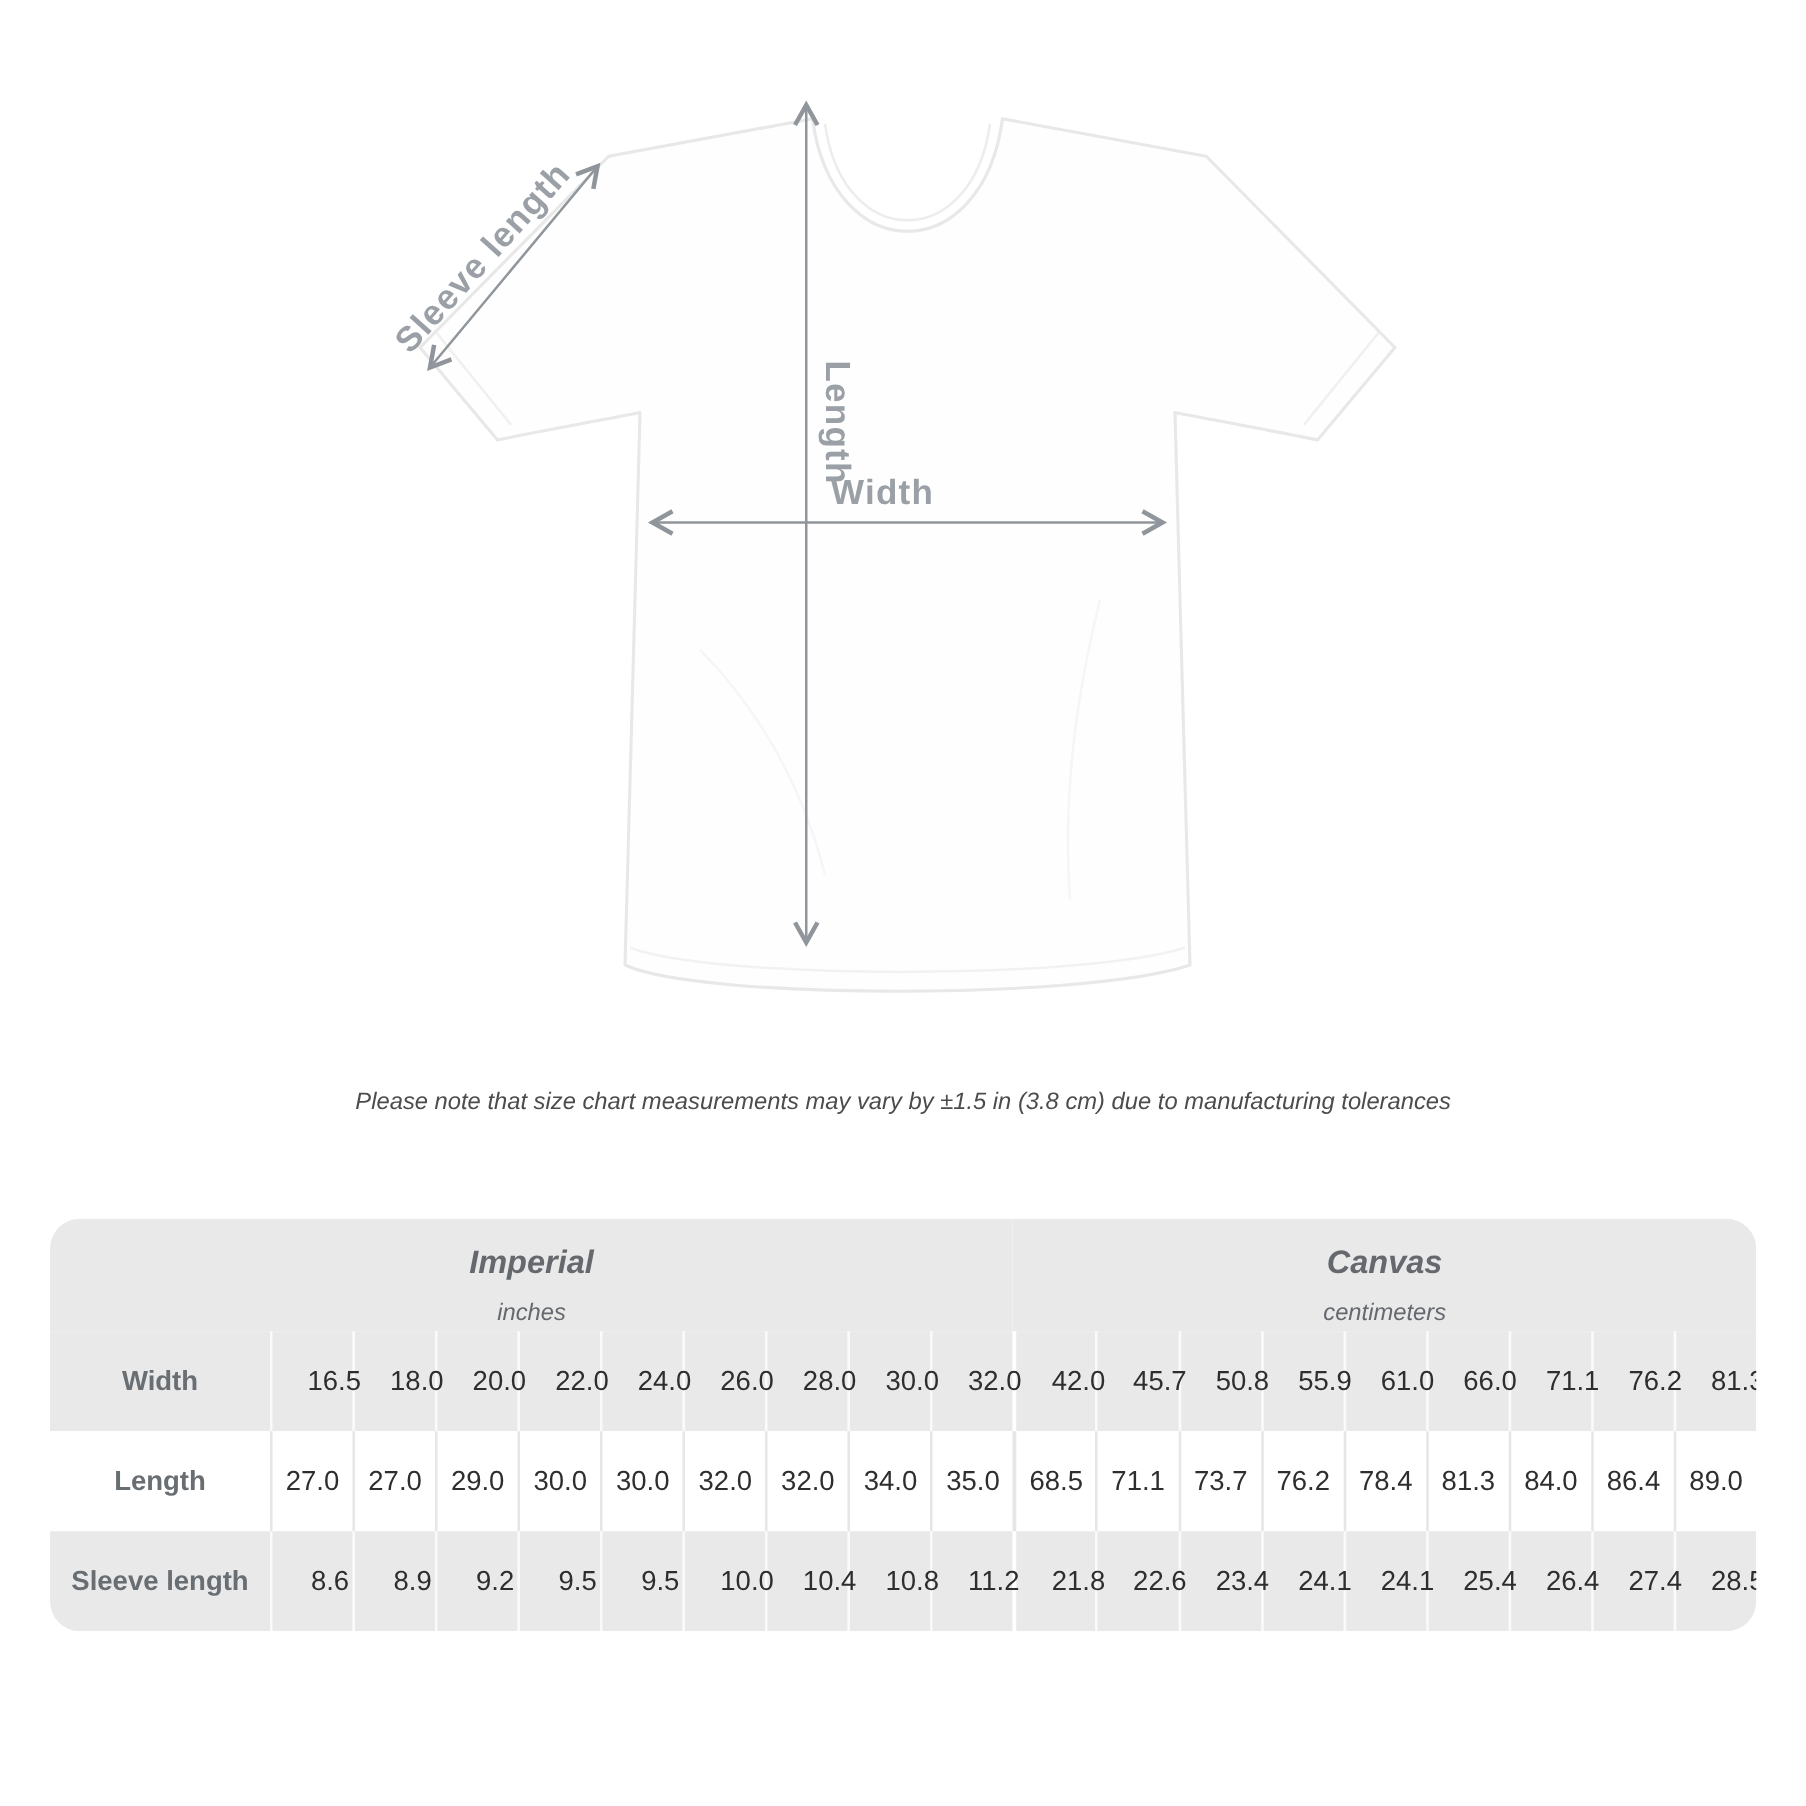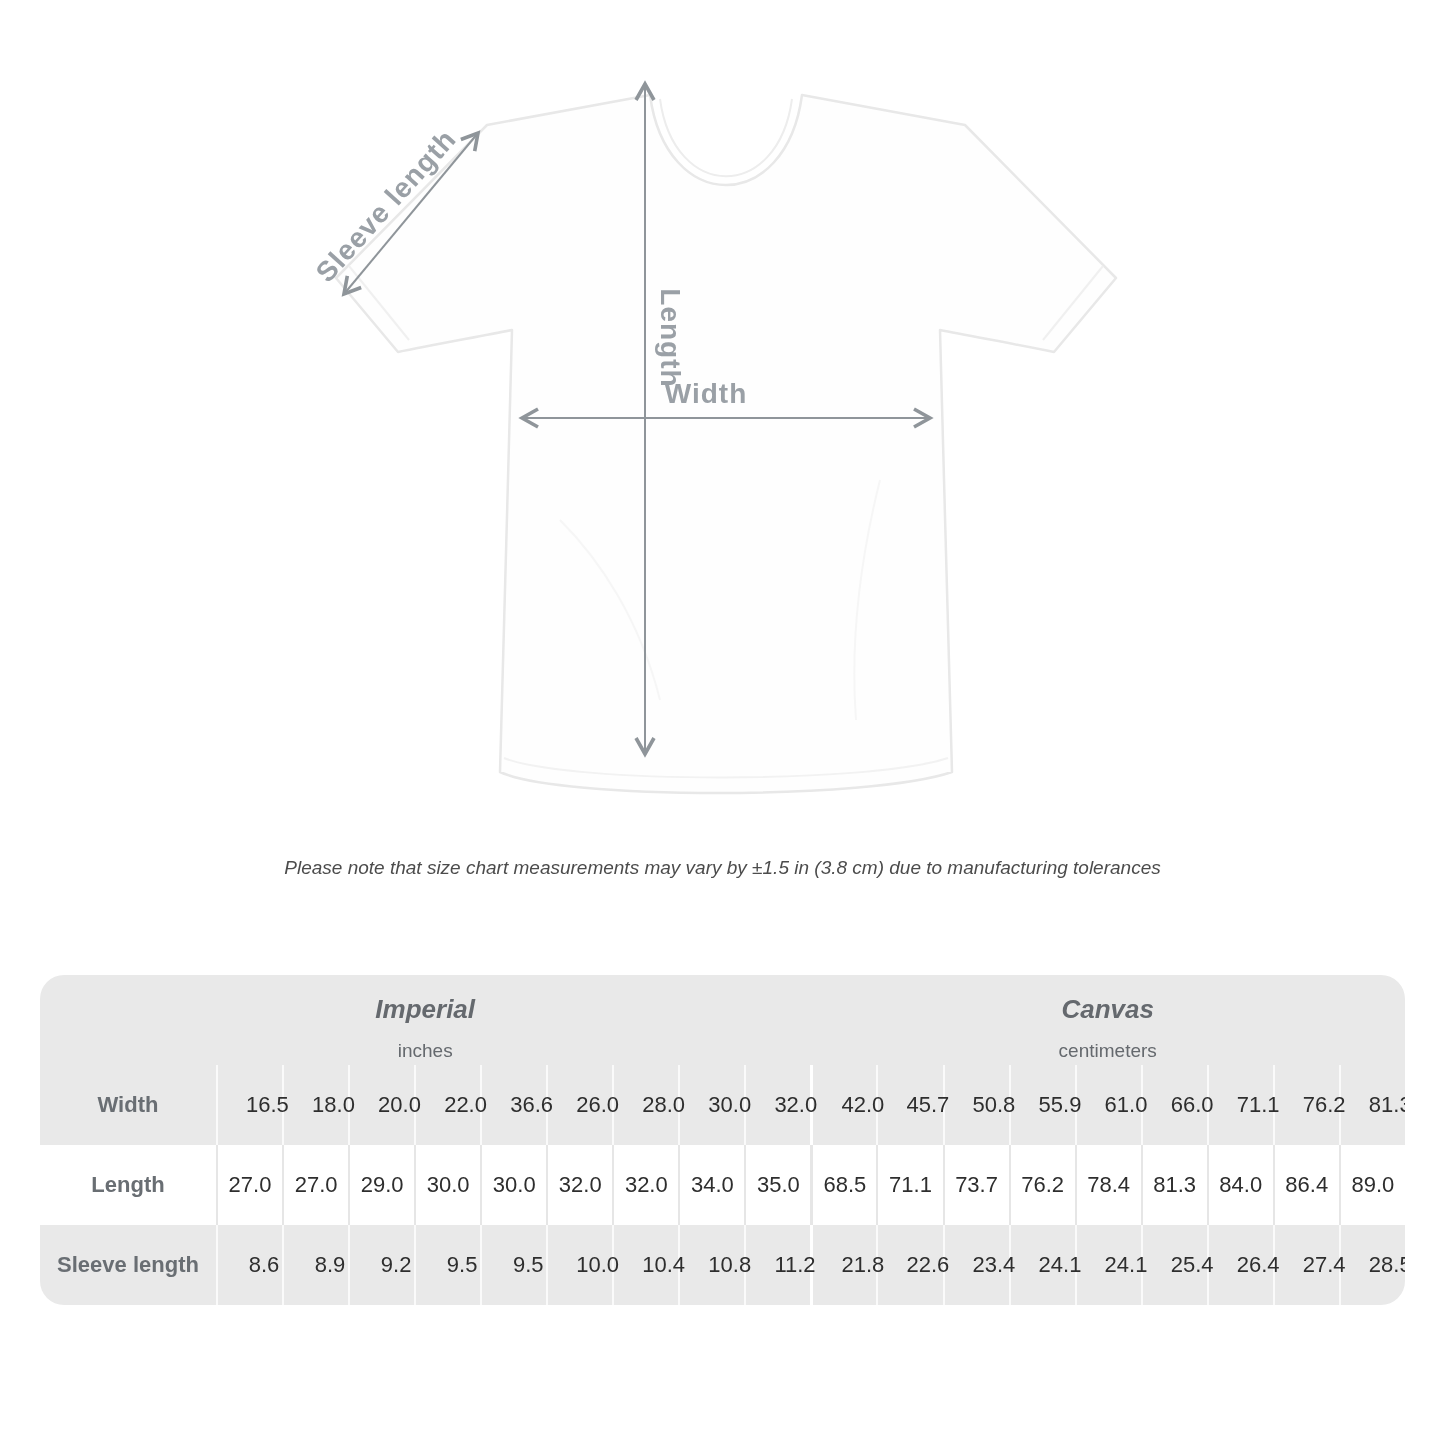--- a/index.html
+++ b/index.html
@@ -7,30 +7,30 @@
   body { font-family:"Liberation Sans","DejaVu Sans",sans-serif; }
   .stage { position:relative; width:1445px; height:1445px; background:#fff; overflow:hidden; }
 
   
   .shirt-svg { position:absolute; top:0; left:0; }
   .dim-label { fill:#9aa0a6; font-weight:bold; font-size:28px; letter-spacing:1px; }
 
   
   .title-block { position:absolute; top:856px; left:0; width:1445px; text-align:center; }
   .page-title { font-size:31px; font-weight:bold; color:#2f2f2f; letter-spacing:0.3px; }
-  .page-note { margin-top:1px; font-size:19px; font-style:italic; color:#4c4c4c; }
+  .page-note { margin-top:15px; font-size:19px; font-style:italic; color:#4c4c4c; }
 
   
   .table-wrap { position:absolute; top:975px; left:40px; width:1365px; border-radius:24px; overflow:hidden; }
   table.size-chart { width:100%; border-collapse:separate; border-spacing:0; table-layout:fixed; }
   col.c-label { width:176px; }
 
   tr.units-row th { background:#e9e9e9; height:90px; vertical-align:middle; text-align:center; padding-top:16px; }
   .section-label { font-size:26px; font-weight:bold; font-style:italic; color:#65696e; }
-  .section-unit { margin-top:15px; font-size:19px; color:#65696e; font-weight:normal; }
+  .section-unit { margin-top:15px; font-size:19px; font-style:italic; color:#65696e; font-weight:normal; }
 
   tr.sizes-row th { background:#ffffff; height:97px; vertical-align:middle; text-align:center;
                     font-size:22px; font-weight:bold; color:#696e73; }
   tr.data-row td { height:80px; vertical-align:middle; text-align:center;
                    font-size:22px; color:#2e2e2e; background:#ffffff; }
   tr.data-row td.row-label { font-weight:bold; color:#696e73; }
   tr.r-gray td { background:#e9e9e9; }
 
   
   tr.sizes-row th + th { border-left:2px solid #e6e6e6; }
@@ -129,21 +129,21 @@
         </th>
       </tr>
 
 
       <tr class="data-row r-gray">
         <td class="row-label">Width</td>
         <td>16.5</td>
         <td>18.0</td>
         <td>20.0</td>
         <td>22.0</td>
-        <td>36.6</td>
+        <td>24.0</td>
         <td>26.0</td>
         <td>28.0</td>
         <td>30.0</td>
         <td>32.0</td>
         <td class="m0">42.0</td>
         <td>45.7</td>
         <td>50.8</td>
         <td>55.9</td>
         <td>61.0</td>
         <td>66.0</td>

